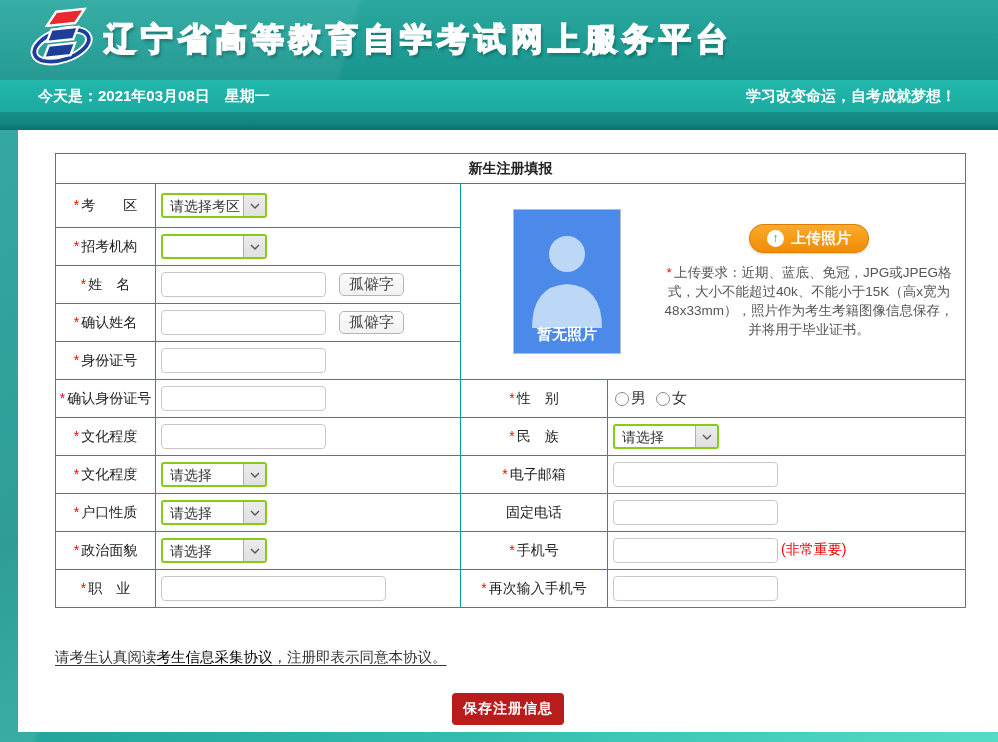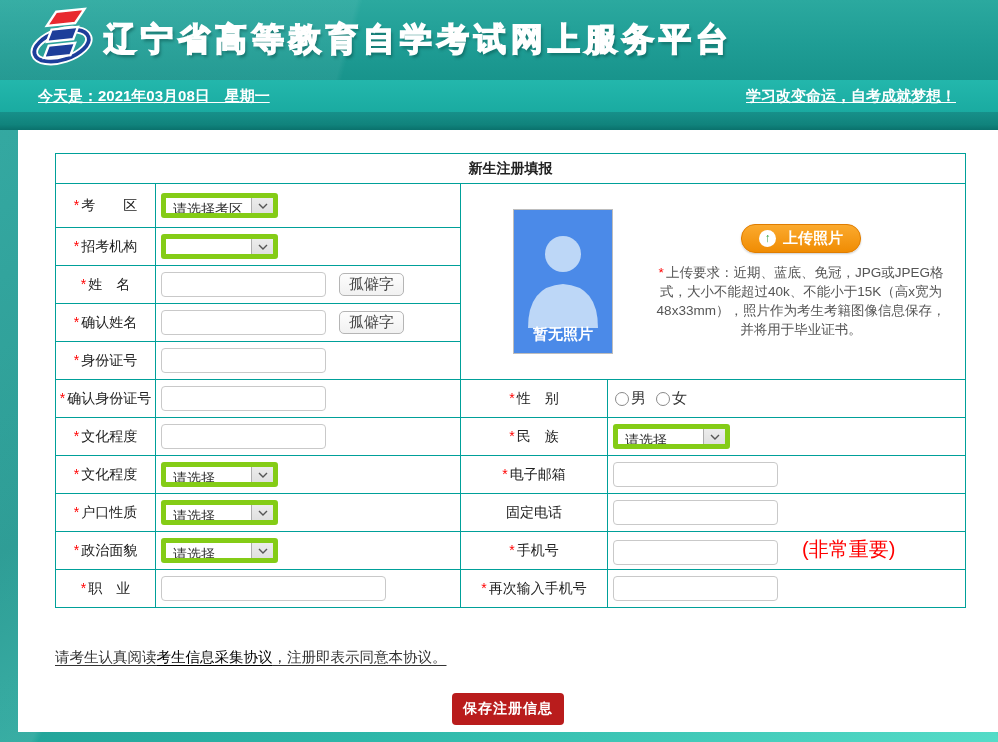--- a/index.html
+++ b/index.html
@@ -29,21 +29,21 @@
     -webkit-text-stroke:1.6px #ffffff;
     text-shadow:2px 3px 3px rgba(0,60,55,.45);
     white-space:nowrap;
   }
 
   
   .datebar{
     height:32px; display:flex; align-items:center; justify-content:space-between;
     padding:0 42px 0 38px;
     background:linear-gradient(180deg,#23b7ac,#1aaba1);
-    color:#fff; font-size:15px; font-weight:bold;text-decoration:underline;
+    color:#fff; font-size:15px; font-weight:bold;
   }
   .subband{
     height:18px;
     background:linear-gradient(180deg,#17908a 0%, #10837c 70%, #0a716c 100%);
   }
 
   
   .content{
     margin-left:18px; background:#fff; height:602px; position:relative;
     padding-top:23px;
@@ -56,21 +56,21 @@
   table.reg td{ border:1px solid #00a099; font-size:14px; color:#222; }
   td.title-cell{ height:30px; text-align:center; font-weight:bold; color:#333; }
   tr.first-row td{ height:44px; }
   tr.data-row td{ height:38px; }
   td.lbl{ text-align:center; padding:0 2px; }
   td.fld{ padding-left:5px; }
   .req{ color:#ff0000; margin-right:2px; }
 
   
   .sel{
-    display:inline-flex; width:117px; height:25px; border:5px solid #84cc16;
+    display:inline-flex; width:106px; height:25px; border:2px solid #84cc16;
     border-radius:3px; background:#fff; overflow:hidden; vertical-align:middle;
     cursor:default;
   }
   .sel .sel-val{ flex:1; font-size:14px; color:#333; padding:3px 0 0 7px; white-space:nowrap; overflow:hidden; }
   .sel .sel-btn{
     width:22px; background:linear-gradient(180deg,#ececec,#e0e0e0);
     border-left:1px solid #adadad; display:flex; align-items:center; justify-content:center;
   }
 
   input.txt{
@@ -92,21 +92,21 @@
   .radio-opt{ display:inline-flex; align-items:center; gap:2px; font-size:15px; color:#333; }
   .radio-dot{
     width:14px; height:14px; border:1px solid #8a8a8a; border-radius:50%;
     background:#fff; display:inline-block;
   }
 
   
   td.photo-cell{ vertical-align:middle; }
   .photo-wrap{ display:flex; align-items:center; padding-left:52px; gap:38px; }
   .photo-box{
-    width:100px; height:145px; background:#4b8ae8; border:1px solid #bdbdbd;
+    width:108px; height:145px; background:#4b8ae8; border:1px solid #bdbdbd;
     display:flex; flex-direction:column; align-items:center; justify-content:flex-end;
     position:relative;
   }
   .photo-box svg{ position:absolute; top:14px; }
   .photo-box .no-photo{ color:#fff; font-size:15px; font-weight:bold; margin-bottom:9px; z-index:1; }
   .photo-right{ width:300px; display:flex; flex-direction:column; align-items:center; }
   .upload-btn{
     display:inline-flex; align-items:center; gap:7px;
     background:linear-gradient(180deg,#fbaa2e,#f08c03);
     border:1px solid #e07d00; border-radius:14px;
@@ -117,21 +117,21 @@
   .up-ico{
     width:17px; height:17px; border-radius:50%; background:#fff; color:#2e9e3c;
     font-size:12px; font-weight:bold; line-height:17px; text-align:center;
   }
   .req-text{
     margin-top:10px; font-size:13.5px; line-height:19px; color:#555;
     text-align:center; width:300px;
   }
   .req-text .req{ font-size:13.5px; }
 
-  .mobile-note{ color:#ff0000; font-size:20px; margin-left:24px; }
+  .mobile-note{ color:#ff0000; font-size:14px; margin-left:3px; }
 
   
   .agreement{
     margin:40px 0 0 37px; font-size:14.5px; color:#333;
     text-decoration:underline; text-underline-offset:3px;
   }
   .agreement a{ color:#000000; text-decoration:underline; cursor:pointer;font-family:Liberation Mono, monospace; }
   .save-btn{
     display:block; margin:26px auto 0; width:112px; height:32px;
     background:#b91c1c; color:#fff; font-size:14px; font-weight:bold;

